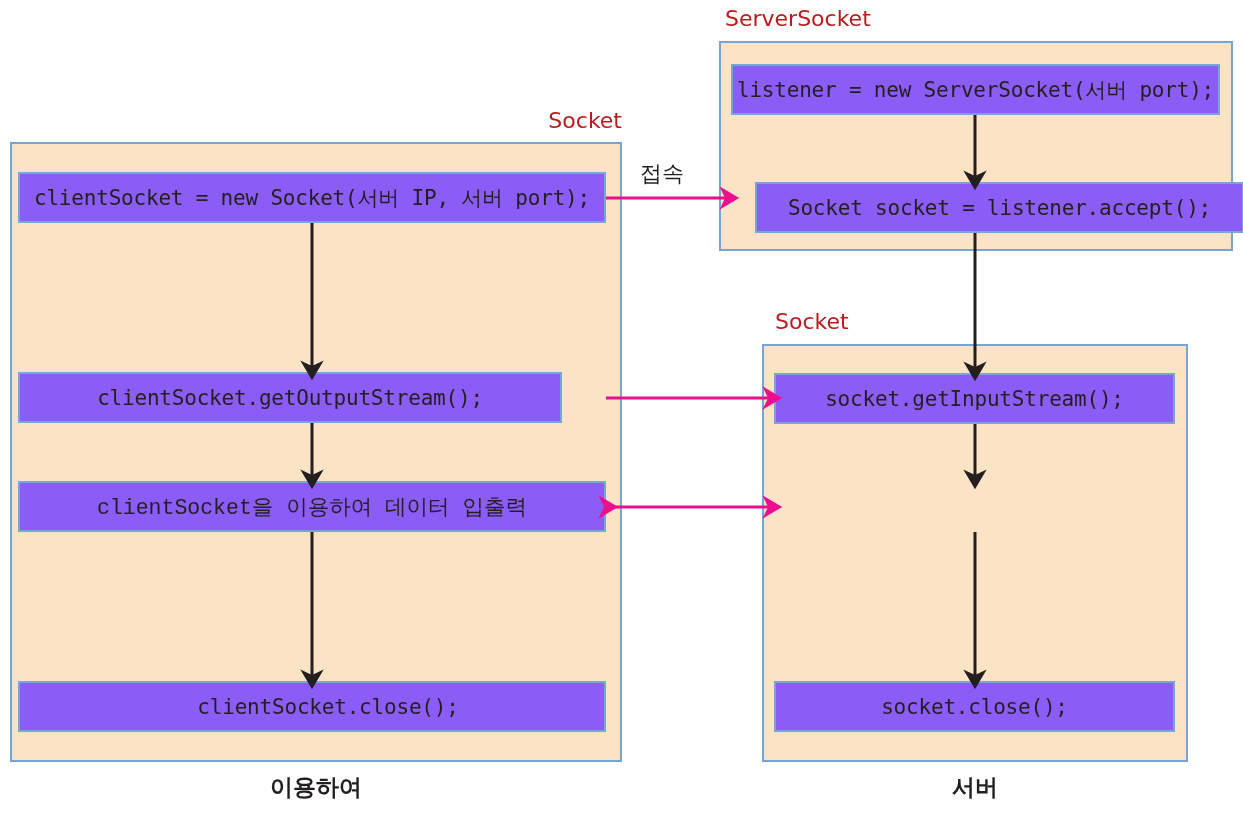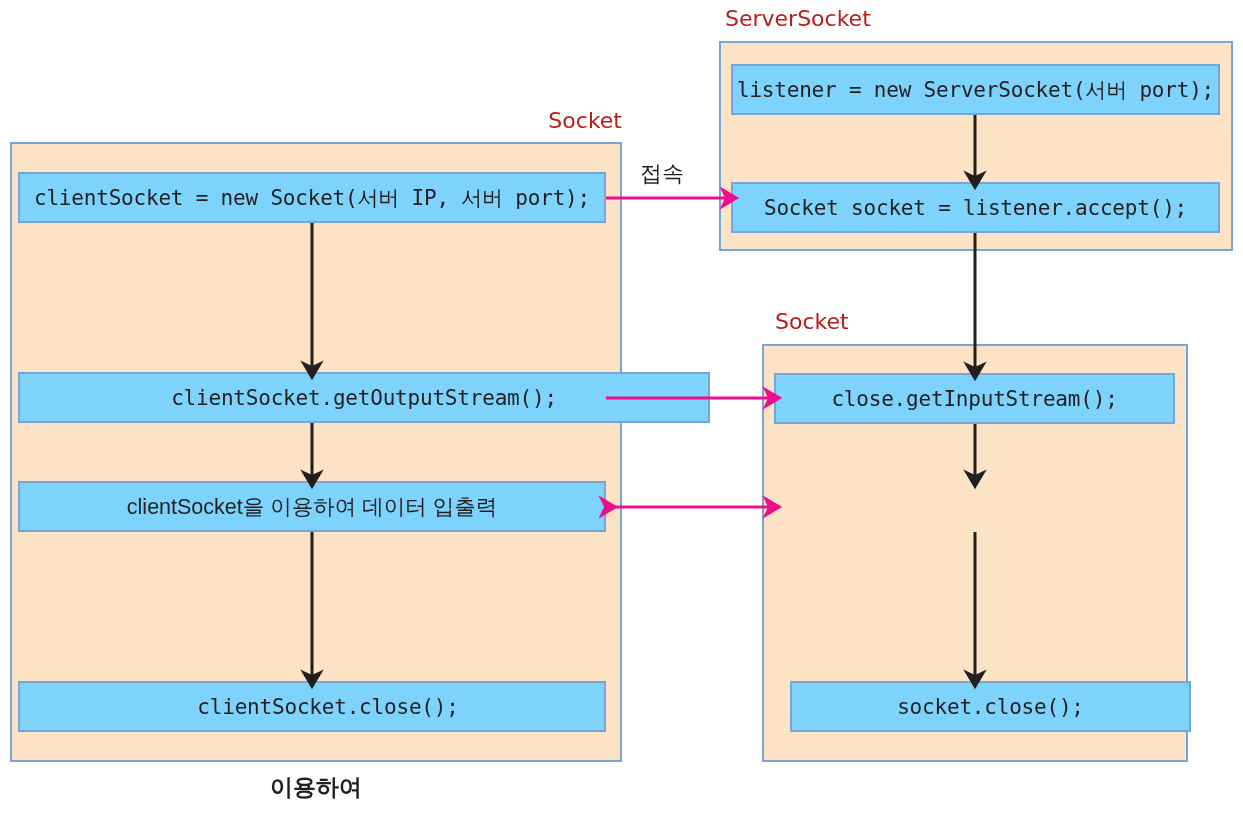--- a/index.html
+++ b/index.html
@@ -24,34 +24,34 @@
   .panel-title {
     position: absolute;
     font-family: "DejaVu Sans", sans-serif;
     font-size: 22px;
     color: #b91c1c;
     white-space: nowrap;
   }
   .panel-title.right-align { text-align: right; }
   .box {
     position: absolute;
-    background: #7dd3fc;
+    background: #8b5cf6;
     border: 2px solid #76a5d8;
     box-sizing: border-box;
     display: flex;
     align-items: center;
     justify-content: center;
     font-family: "DejaVu Sans Mono", monospace;
     font-size: 21px;
     color: #231f20;
     letter-spacing: -0.2px;
     white-space: nowrap;
   }
   .box.kor {
-    font-family: Liberation Sans, sans-serif;
+    font-family: Liberation Mono, monospace;
     font-size: 21.5px;
     letter-spacing: 0px;
   }
   .caption {
     position: absolute;
     font-family: "DejaVu Sans", sans-serif;
     font-size: 23px;
     font-weight: bold;
     color: #231f20;
     text-align: center;
@@ -77,45 +77,46 @@
 <body>
 
 <div id="canvas">
 
   <div class="panel-title right-align" style="left:472px; top:108px; width:150px;">Socket</div>
 
   <div class="panel" style="left:10px; top:142px; width:612px; height:620px;"></div>
 
   <div class="box" style="left:18px; top:172px; width:588px; height:51px;">clientSocket = new Socket(서버 IP, 서버 port);</div>
 
-  <div class="box" style="left:18px; top:372px; width:692px; height:51px;text-align:center;">clientSocket.getOutputStream();</div>
+  <div class="box" style="left:18px; top:372px; width:544px; height:51px;text-align:center;">clientSocket.getOutputStream();</div>
 
   <div class="box kor" style="left:18px; top:481px; width:588px; height:51px;">clientSocket을 이용하여 데이터 입출력</div>
 
   <div class="box" style="left:18px; top:681px; width:588px; height:51px;padding-left:32px;">clientSocket.close();</div>
 
   <div class="caption" style="left:10px; top:772px; width:612px;">이용하여</div>
 
   <div class="panel-title" style="left:725px; top:6px;">ServerSocket</div>
 
   <div class="panel" style="left:719px; top:41px; width:514px; height:210px;"></div>
 
   <div class="box" style="left:731px; top:64px; width:489px; height:51px;">listener = new ServerSocket(서버 port);</div>
 
-  <div class="box" style="left:731px; top:182px; width:489px; height:51px;">Socket socket = listener.accept();</div>
+  <div class="box" style="left:755px; top:182px; width:489px; height:51px;">Socket socket = listener.accept();</div>
 
   <div class="panel-title" style="left:775px; top:309px;">Socket</div>
 
   <div class="panel" style="left:762px; top:344px; width:426px; height:418px;"></div>
 
-  <div class="box" style="left:774px; top:373px; width:401px; height:51px;">close.getInputStream();</div>
+  <div class="box" style="left:774px; top:373px; width:401px; height:51px;">socket.getInputStream();</div>
 
 
-  <div class="box" style="left:774px; top:681px; width:401px; height:51px;margin-left:16px;">socket.close();</div>
+  <div class="box" style="left:774px; top:681px; width:401px; height:51px;">socket.close();</div>
 
+  <div class="caption" style="left:762px; top:772px; width:426px;">서버</div>
 
   <div class="arrow-label" style="left:640px; top:159px;text-align:center;">접속</div>
 
   <svg class="overlay" viewBox="0 0 1243 814">
     <defs>
       <marker id="blk" markerWidth="9" markerHeight="9" refX="3.2" refY="4.5" orient="auto" markerUnits="strokeWidth">
         <path d="M0,0.6 L6.6,4.5 L0,8.4 L1.9,4.5 Z" fill="#231f20"></path>
       </marker>
       <marker id="mag" markerWidth="9" markerHeight="9" refX="3.2" refY="4.5" orient="auto" markerUnits="strokeWidth">
         <path d="M0,0.6 L6.6,4.5 L0,8.4 L1.9,4.5 Z" fill="#ec0e8c"></path>

